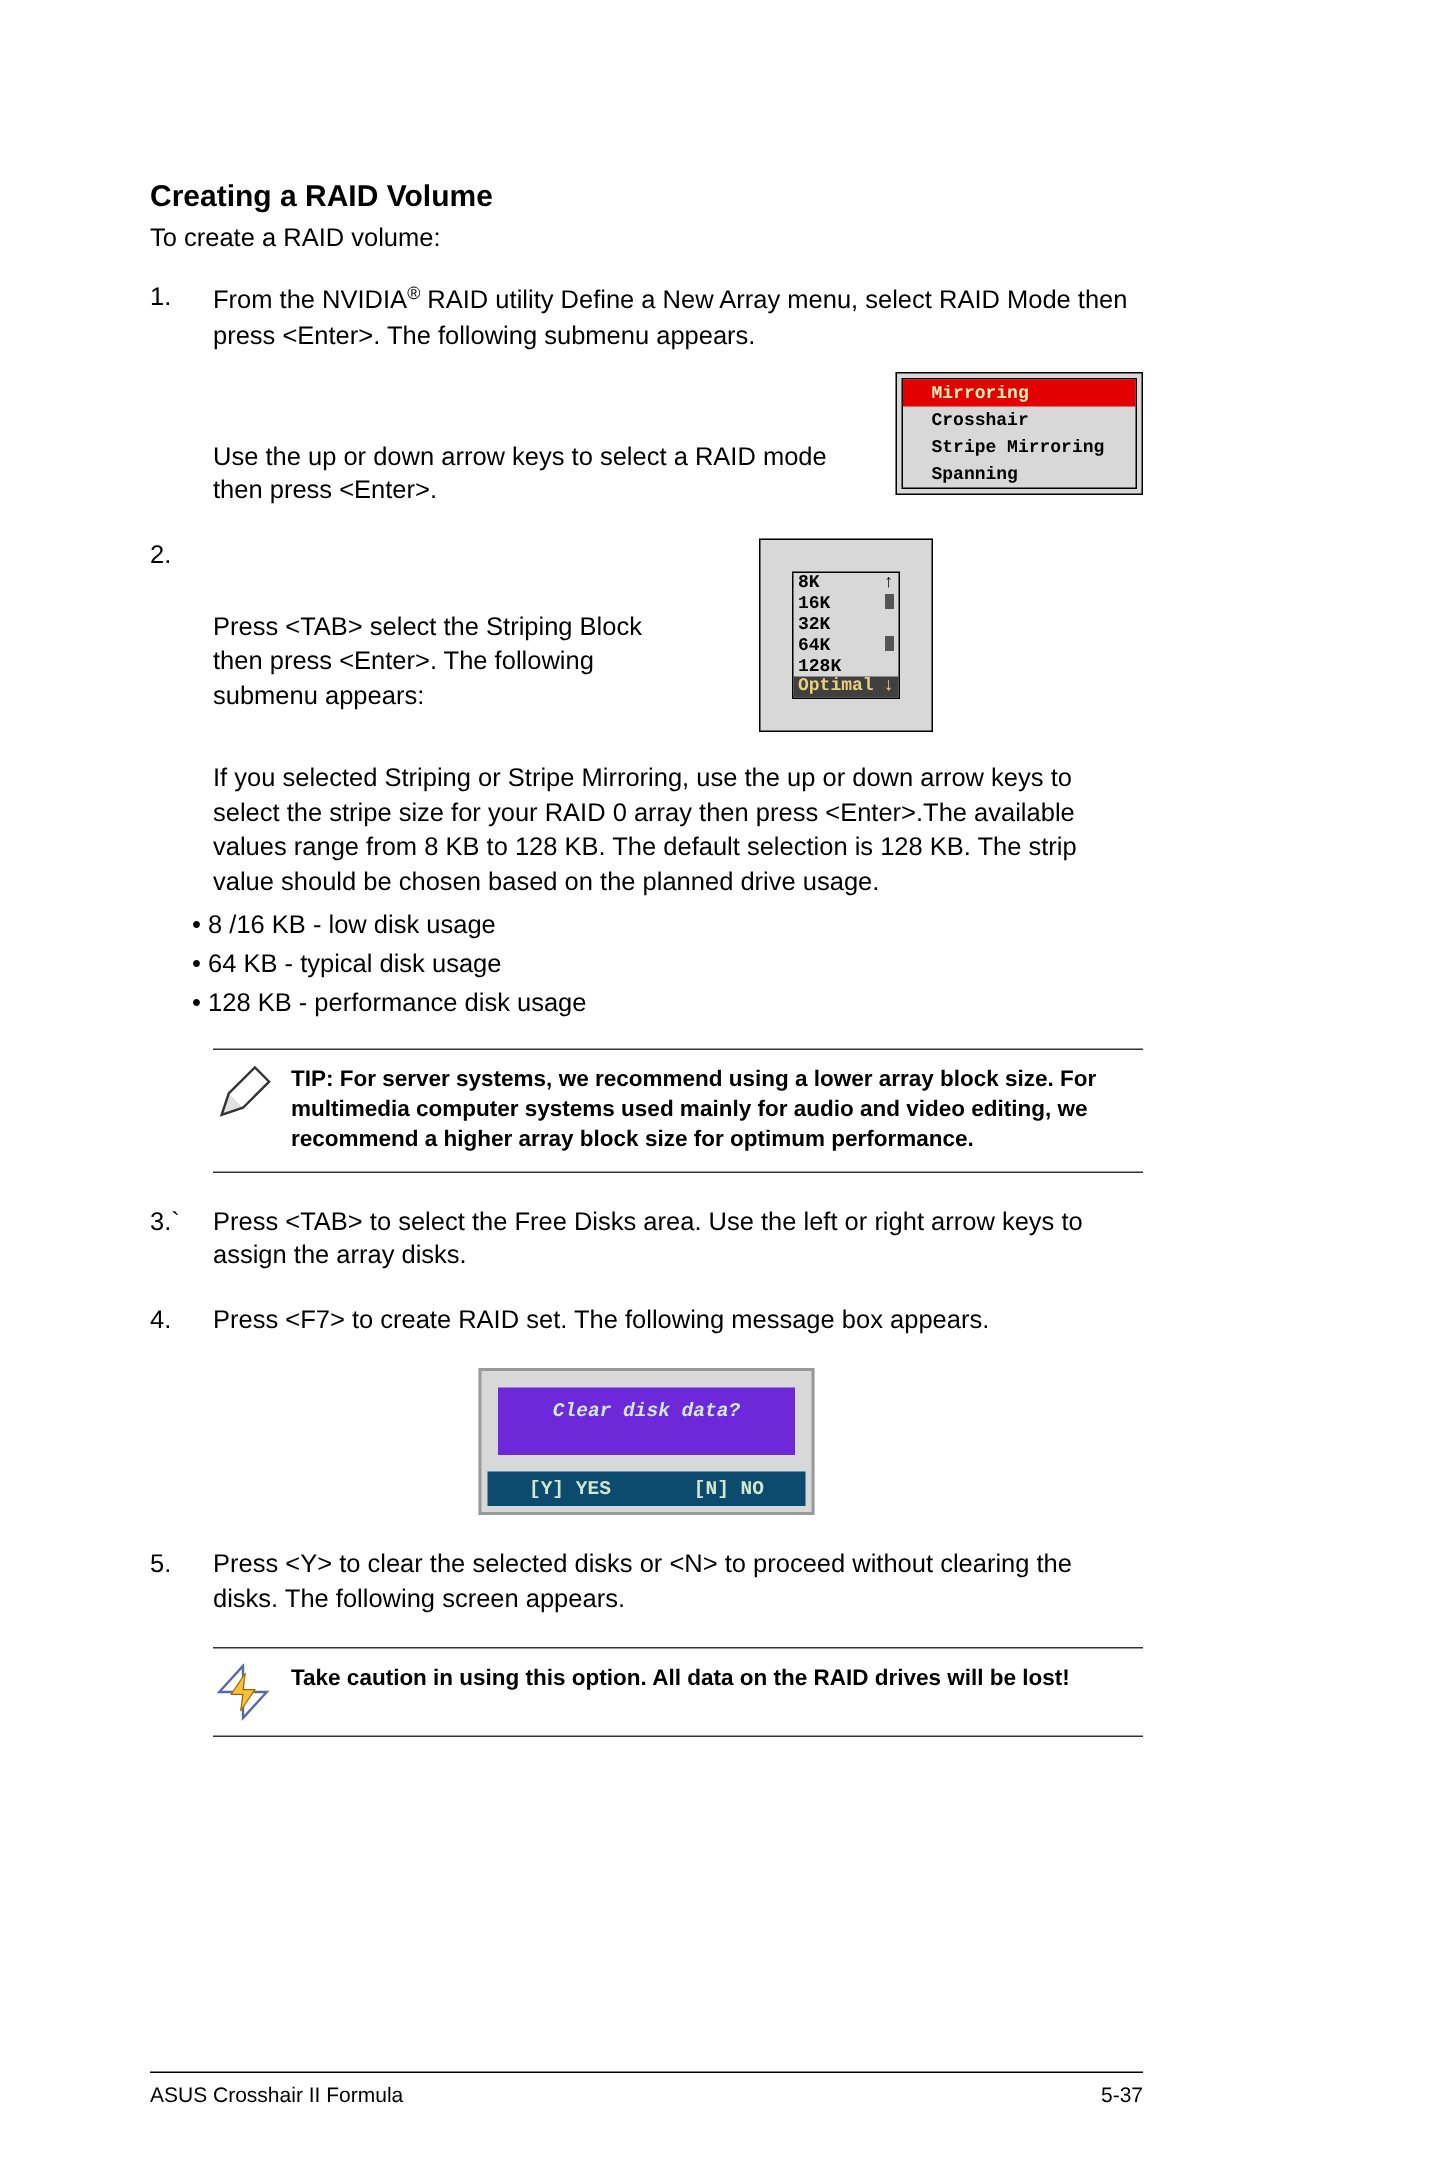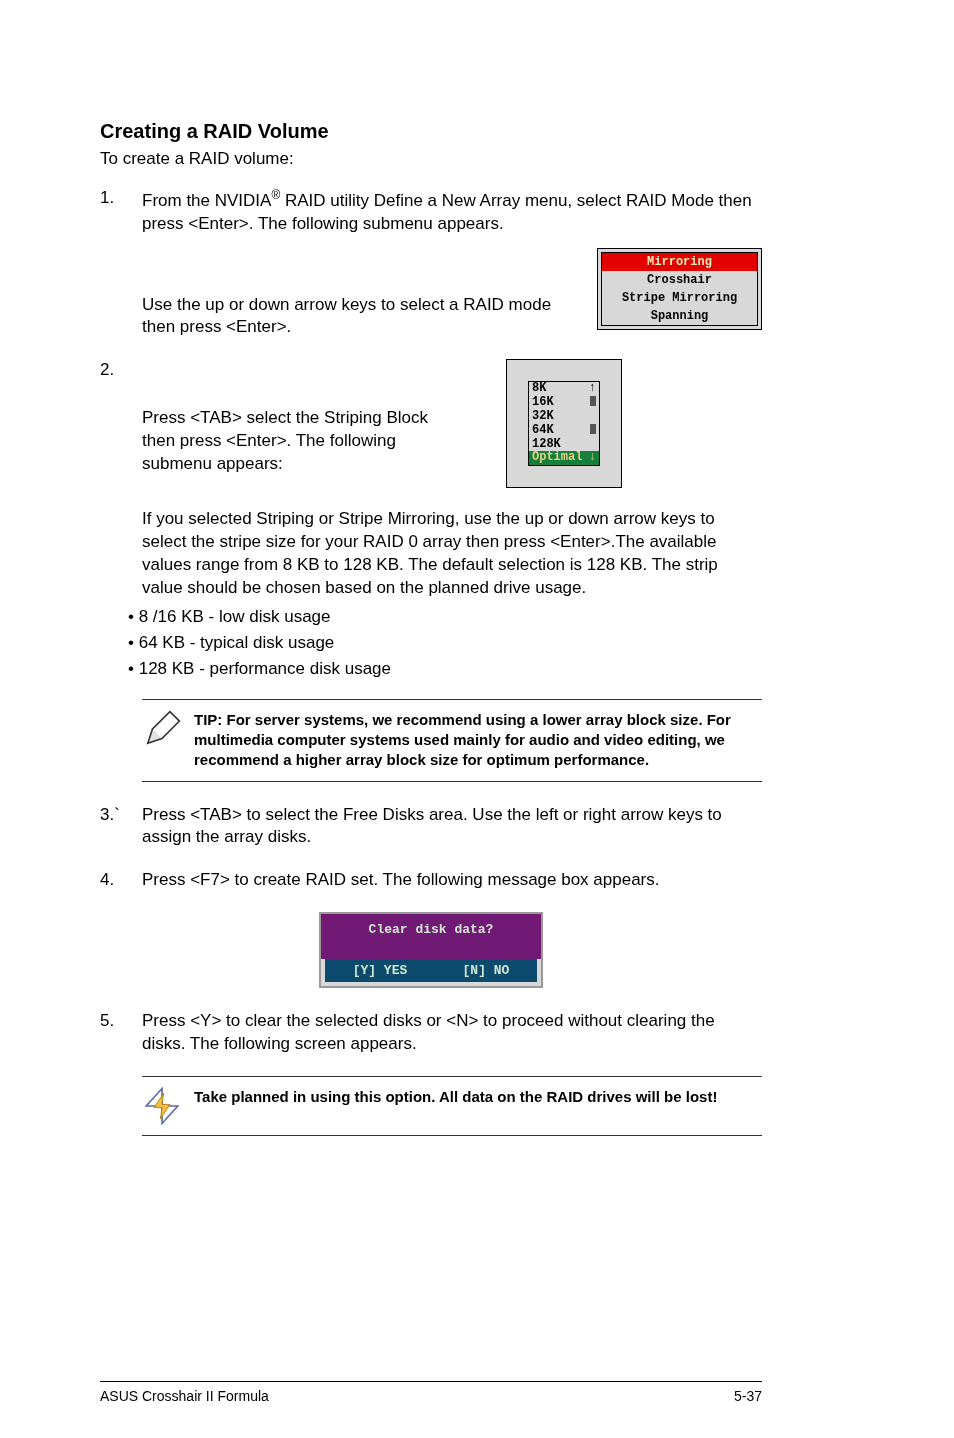--- a/index.html
+++ b/index.html
@@ -61,22 +61,21 @@
     font-family: "Courier New", monospace;
     font-size: 12px;
     font-weight: bold;
     margin-top: 2px;
     box-sizing: border-box;
   }
   .raid-mode-box .inner {
     border: 1px solid #000;
   }
   .raid-mode-box .item {
-    padding: 1px 4px;
-    text-align: center;
+    padding: 1px 19px;
   }
   .raid-mode-box .sel {
     background: #e30000;
     color: #eeb;
   }
   .stripe-box {
     width: 72px;
     background: #d8d8d8;
     border: 1px solid #000;
     padding: 21px;
@@ -92,21 +91,21 @@
   .stripe-box .row {
     display: flex;
     justify-content: space-between;
     padding: 0 3px;
     line-height: 1.15;
   }
   .stripe-box .scroll {
     background: #555; width:6px; height:10px;
   }
   .stripe-box .sel {
-    background: #15803d;
+    background: #404040;
     color: #e8d080;
   }
   .indent-block {
     margin-left: 42px;
     font-size: 17px;
     line-height: 1.35;
   }
   ul.bullets {
     list-style: none;
     padding: 0;
@@ -147,23 +146,24 @@
     width: 220px;
     border: 2px solid #999;
     background: #d8d8d8;
     font-family: "Courier New", monospace;
     font-weight: bold;
     font-size: 13px;
     color: #d0e8d0;
     text-align: center;
   }
   .dialog .title-area {
-    background: #701a75;
+    background: #6d28d9;
     padding: 8px 0 22px 0;
-    margin: 0;
+    margin: 11px;
+    font-style: italic;
   }
   .dialog .btn-area {
     background: #0c4a6e;
     margin: 0 4px 4px 4px;
     padding: 4px 0;
     display: flex;
     justify-content: space-around;
   }
   .footer {
     position: absolute;
@@ -292,21 +292,21 @@
     </li>
   </ol>
 
   <div class="note-row">
     <div class="note-icon">
       <svg width="38" height="38" viewBox="0 0 48 48">
         <polygon points="24,2 4,24 24,24 24,46 44,24 24,24" fill="none" stroke="#5a6aa8" stroke-width="2"></polygon>
         <polygon points="26,8 14,26 24,26 22,40 34,22 24,22" fill="#f5c040" stroke="#a06a00" stroke-width="1"></polygon>
       </svg>
     </div>
-    <div class="note-text">Take planned in using this option. All data on the RAID drives will be lost!</div>
+    <div class="note-text">Take caution in using this option. All data on the RAID drives will be lost!</div>
   </div>
 
   <div class="footer">
     <span>ASUS Crosshair II Formula</span>
     <span>5-37</span>
   </div>
 
 </div>
 
 </body></html>

